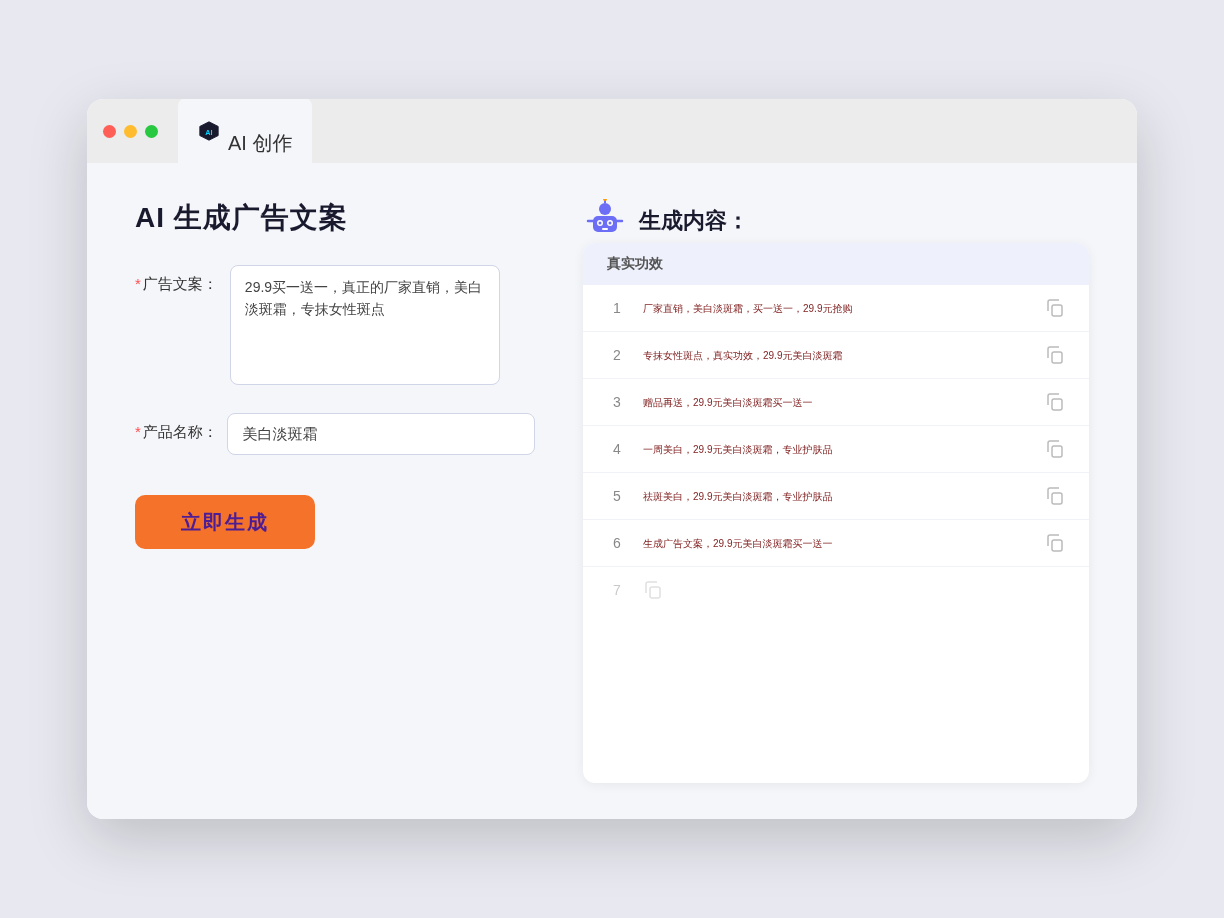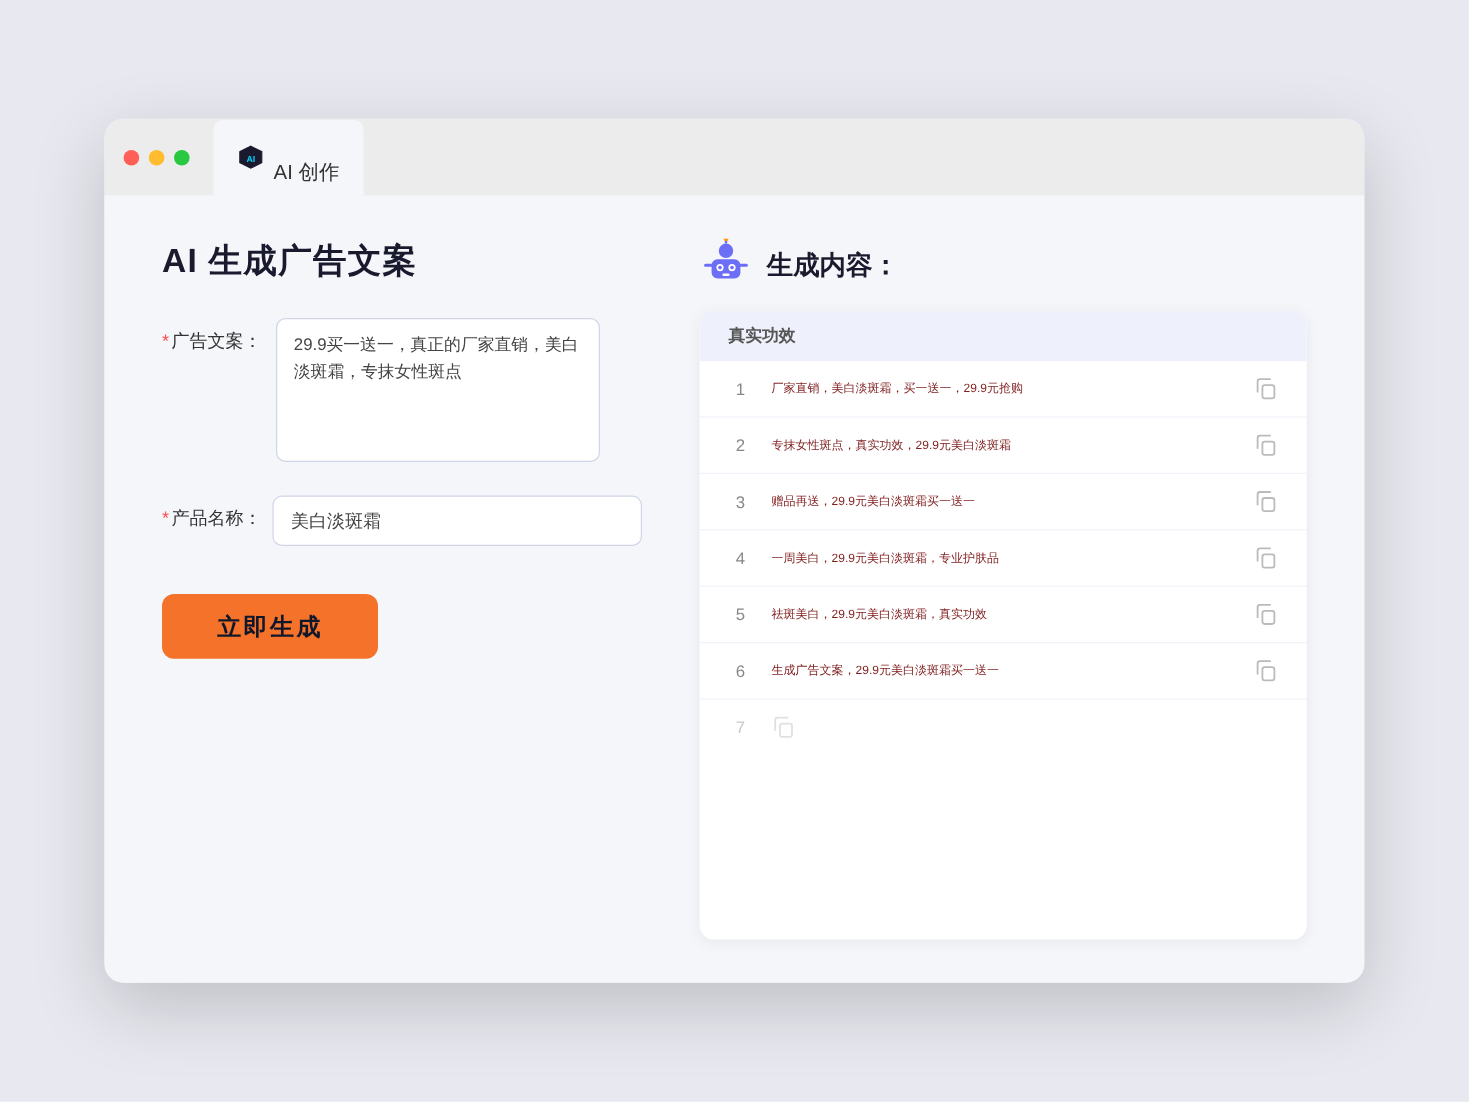--- a/index.html
+++ b/index.html
@@ -61,21 +61,21 @@
       gap: 8px;
       margin-left: 8px;
     }
 
     .tab-icon {
       width: 22px;
       height: 22px;
     }
 
     .tab-label {
-      font-size: 17px;
+      font-size: 20px;
       color: #333;
       font-weight: 500;
       margin-top: 24px;
     }
 
     .content-area {
       background: #f5f6fa;
       flex: 1;
       padding: 36px 48px;
       display: flex;
@@ -146,35 +146,34 @@
       font-family: 'PingFang SC', 'Microsoft YaHei', sans-serif;
       outline: none;
     }
 
     .generate-btn {
       width: 180px;
       height: 54px;
       background: #f5722a;
       border: none;
       border-radius: 10px;
-      color: #0f172a;
+      color: #4c1d95;
       font-size: 20px;
       font-weight: 600;
       cursor: pointer;
       letter-spacing: 2px;
       margin-top: 12px;
       font-family: 'PingFang SC', 'Microsoft YaHei', sans-serif;
     }
 
     
     .right-panel {
       flex: 1;
       display: flex;
       flex-direction: column;
-      gap: 16px;
     }
 
     .right-header {
       display: flex;
       align-items: center;
       gap: 12px;
     }
 
     .robot-icon {
       width: 44px;
@@ -340,21 +339,21 @@
           <span class="row-number">4</span>
           <span class="row-text">一周美白，29.9元美白淡斑霜，专业护肤品</span>
           <svg class="copy-icon" viewBox="0 0 20 20" fill="none" stroke="#bbb" stroke-width="1.5">
             <rect x="7" y="7" width="10" height="11" rx="2"></rect>
             <path d="M3 13V4a2 2 0 0 1 2-2h9"></path>
           </svg>
         </div>
 
         <div class="table-row">
           <span class="row-number">5</span>
-          <span class="row-text">祛斑美白，29.9元美白淡斑霜，真实功效</span>
+          <span class="row-text">祛斑美白，29.9元美白淡斑霜，专业护肤品</span>
           <svg class="copy-icon" viewBox="0 0 20 20" fill="none" stroke="#bbb" stroke-width="1.5">
             <rect x="7" y="7" width="10" height="11" rx="2"></rect>
             <path d="M3 13V4a2 2 0 0 1 2-2h9"></path>
           </svg>
         </div>
 
         <div class="table-row">
           <span class="row-number">6</span>
           <span class="row-text">生成广告文案，29.9元美白淡斑霜买一送一</span>
           <svg class="copy-icon" viewBox="0 0 20 20" fill="none" stroke="#bbb" stroke-width="1.5">

